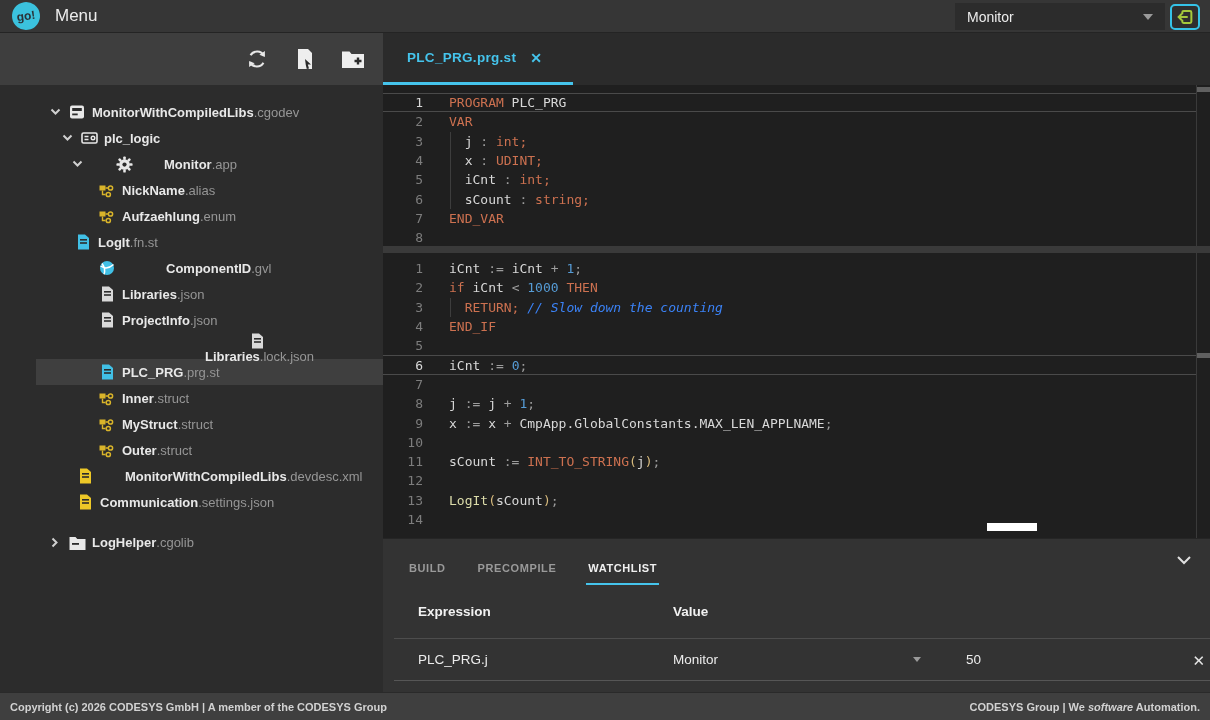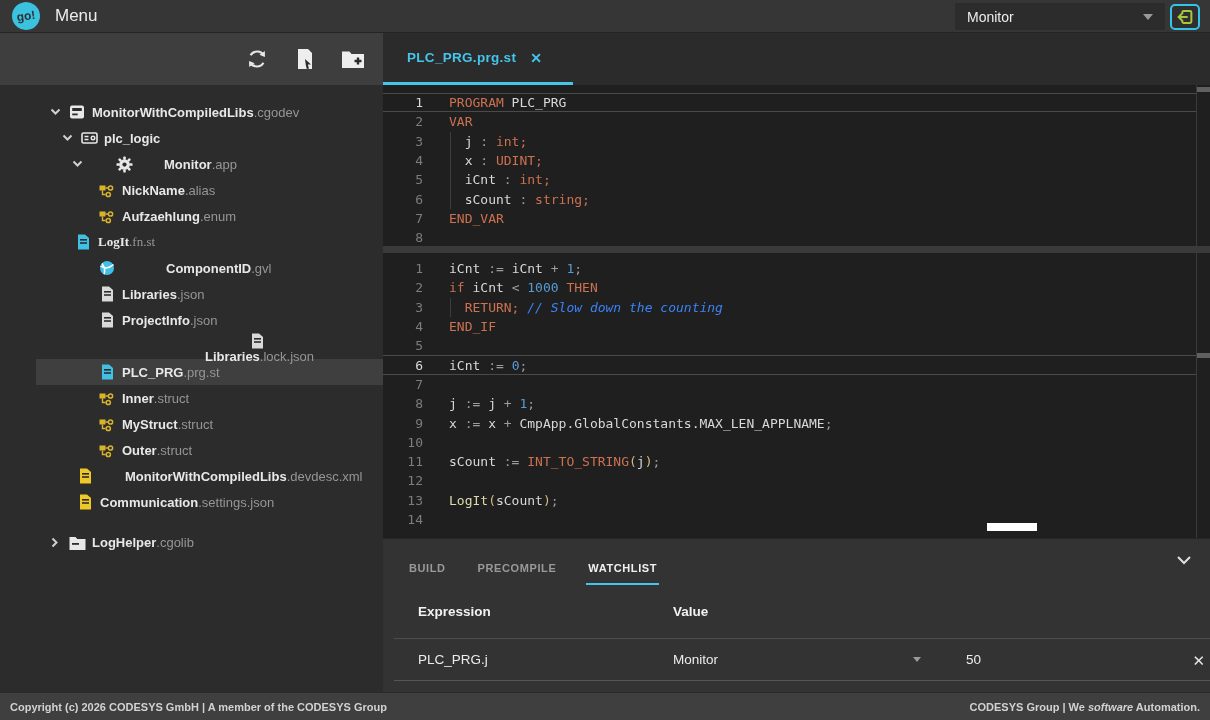--- a/index.html
+++ b/index.html
@@ -215,21 +215,21 @@
           <span class="ticon">
             <svg width="16" height="16" viewBox="0 0 16 16">
               <rect x="0.5" y="3.5" width="6" height="5" fill="#d9b42a"></rect>
               <path d="M6.5 6 h2.7 M3.5 8.5 V12.5 h3" fill="none" stroke="#d9b42a" stroke-width="1.4"></path>
               <circle cx="11.5" cy="6" r="2.1" fill="none" stroke="#d9b42a" stroke-width="1.5"></circle>
               <circle cx="9.3" cy="12.5" r="2.1" fill="none" stroke="#d9b42a" stroke-width="1.5"></circle>
             </svg>
           </span>
           <span class="tname">Aufzaehlung<span class="text2">.enum</span></span>
         </div>
-        <div class="tree-row" style="padding-left: 36px; font-family: Liberation Serif, serif;">
+        <div class="tree-row" style="padding-left: 36px;">
           <span class="ticon">
             <svg width="15" height="16" viewBox="0 0 15 16">
               <path d="M2 0.5 h7 l4 3.5 v11.5 H2 z" fill="#41c0e6"></path>
               <rect x="4" y="5" width="7" height="1.6" fill="#2c2c2c"></rect>
               <rect x="4" y="8.2" width="7" height="1.6" fill="#2c2c2c"></rect>
             </svg>
           </span>
           <span class="tname">LogIt<span class="text2">.fn.st</span></span>
         </div>
         <div class="tree-row" style="padding-left: 60px; gap: 44px;">

